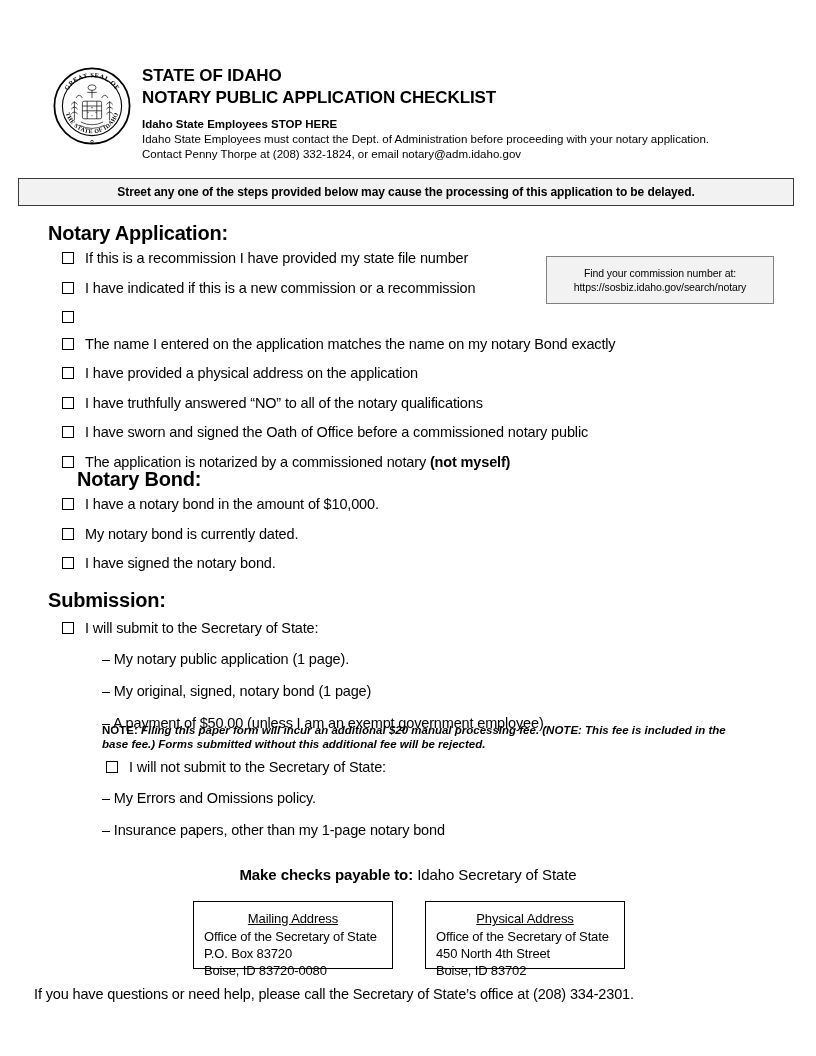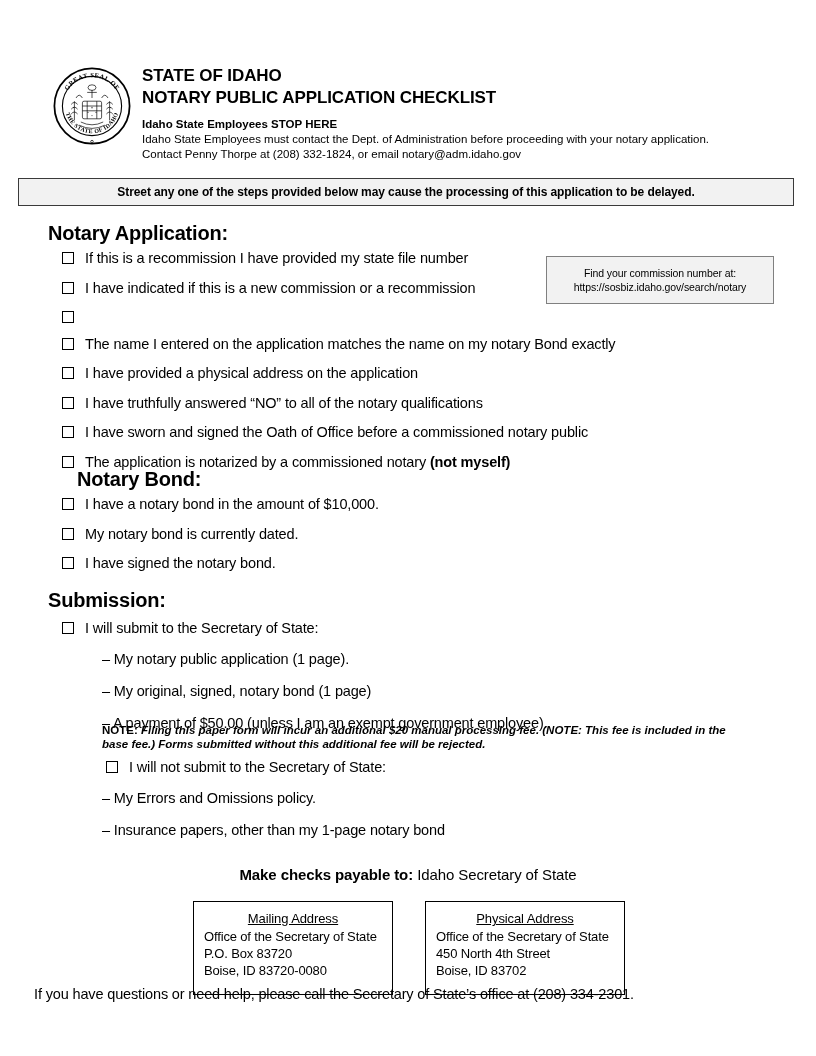--- a/index.html
+++ b/index.html
@@ -171,21 +171,21 @@
   .addr-wrap {
     position: absolute;
     left: 193px;
     top: 901px;
     width: 432px;
     display: flex;
     justify-content: space-between;
   }
   .addr-box {
     width: 200px;
-    height: 94px;
+    height: 68px;
     border: 1.2px solid #000;
     background: #fff;
     padding: 8px 10px 0 10px;
   }
   .addr-title {
     text-align: center;
     font-size: 13px;
     text-decoration: underline;
     line-height: 17px;
     letter-spacing: -0.1px;

